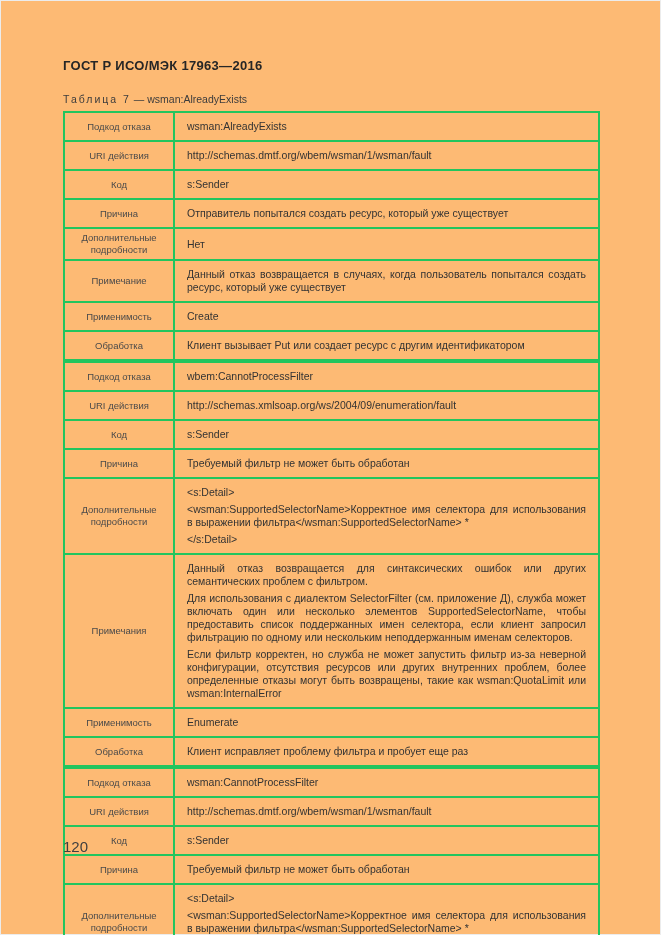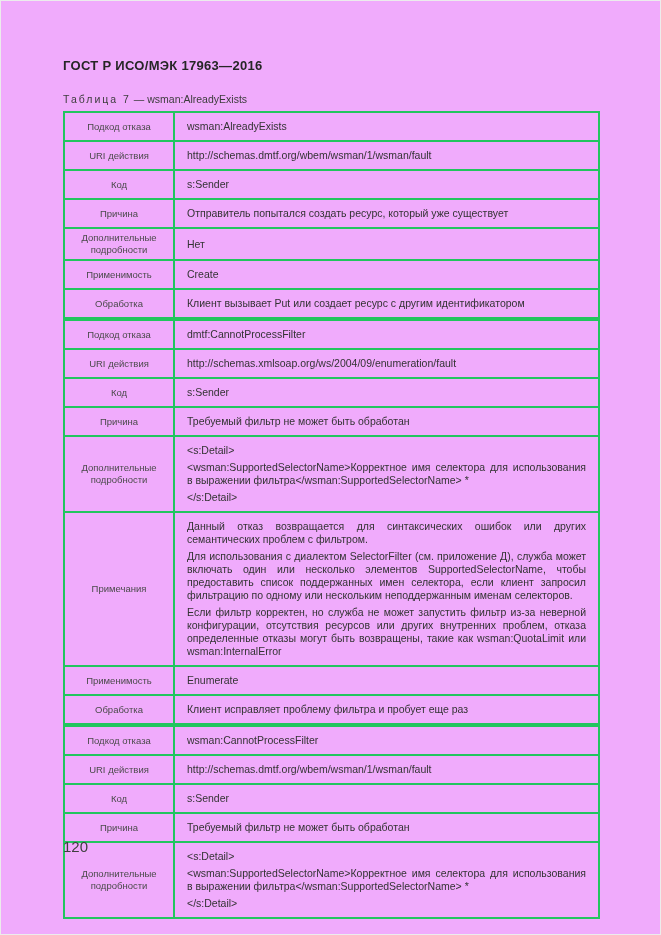--- a/index.html
+++ b/index.html
@@ -5,21 +5,21 @@
   html, body {
     margin: 0;
     padding: 0;
     background: #ffffff;
   }
   .page {
     position: relative;
     width: 661px;
     height: 935px;
     box-sizing: border-box;
-    background: #f0abfc;
+    background: #fdba74;
     box-shadow: inset 0 0 0 1px #ececec;
     padding: 58px 61px 0 63px;
     overflow: hidden;
     font-family: "Liberation Sans", "DejaVu Sans", sans-serif;
     color: #333333;
   }
   .doc-header {
     font-size: 13px;
     font-weight: bold;
     color: #262626;
@@ -119,20 +119,26 @@
               </td>
   </tr>
 
   <tr>
     <td class="label">Дополнительные подробности</td>
     <td class="value">
                 <p>Нет</p>
               </td>
   </tr>
 
+  <tr>
+    <td class="label">Примечание</td>
+    <td class="value">
+                <p>Данный отказ возвращается в случаях, когда пользователь попытался создать ресурс, который уже существует</p>
+              </td>
+  </tr>
 
   <tr>
     <td class="label">Применимость</td>
     <td class="value">
                 <p>Create</p>
               </td>
   </tr>
 
   <tr>
     <td class="label">Обработка</td>
@@ -147,21 +153,21 @@
   <section class="table-block">
     <table class="fault-table">
       <colgroup>
             <col class="c1">
             <col class="c2">
           </colgroup>
       <tbody>
   <tr>
     <td class="label">Подкод отказа</td>
     <td class="value">
-                <p>dmtf:CannotProcessFilter</p>
+                <p>wbem:CannotProcessFilter</p>
               </td>
   </tr>
 
   <tr>
     <td class="label">URI действия</td>
     <td class="value">
                 <p>http://schemas.xmlsoap.org/ws/2004/09/enumeration/fault</p>
               </td>
   </tr>
 
@@ -186,21 +192,21 @@
                 <p>&lt;wsman:SupportedSelectorName&gt;Корректное имя селектора для использования в выражении фильтра&lt;/wsman:SupportedSelectorName&gt; *</p>
                 <p>&lt;/s:Detail&gt;</p>
               </td>
   </tr>
 
   <tr>
     <td class="label">Примечания</td>
     <td class="value">
                 <p>Данный отказ возвращается для синтаксических ошибок или других семантических проблем с фильтром.</p>
                 <p>Для использования с диалектом SelectorFilter (см. приложение Д), служба может включать один или несколько элементов SupportedSelectorName, чтобы предоставить список поддержанных имен селектора, если клиент запросил фильтрацию по одному или нескольким неподдержанным именам селекторов.</p>
-                <p>Если фильтр корректен, но служба не может запустить фильтр из-за неверной конфигурации, отсутствия ресурсов или других внутренних проблем, отказа определенные отказы могут быть возвращены, такие как wsman:QuotaLimit или wsman:InternalError</p>
+                <p>Если фильтр корректен, но служба не может запустить фильтр из-за неверной конфигурации, отсутствия ресурсов или других внутренних проблем, более определенные отказы могут быть возвращены, такие как wsman:QuotaLimit или wsman:InternalError</p>
               </td>
   </tr>
 
   <tr>
     <td class="label">Применимость</td>
     <td class="value">
                 <p>Enumerate</p>
               </td>
   </tr>
 

